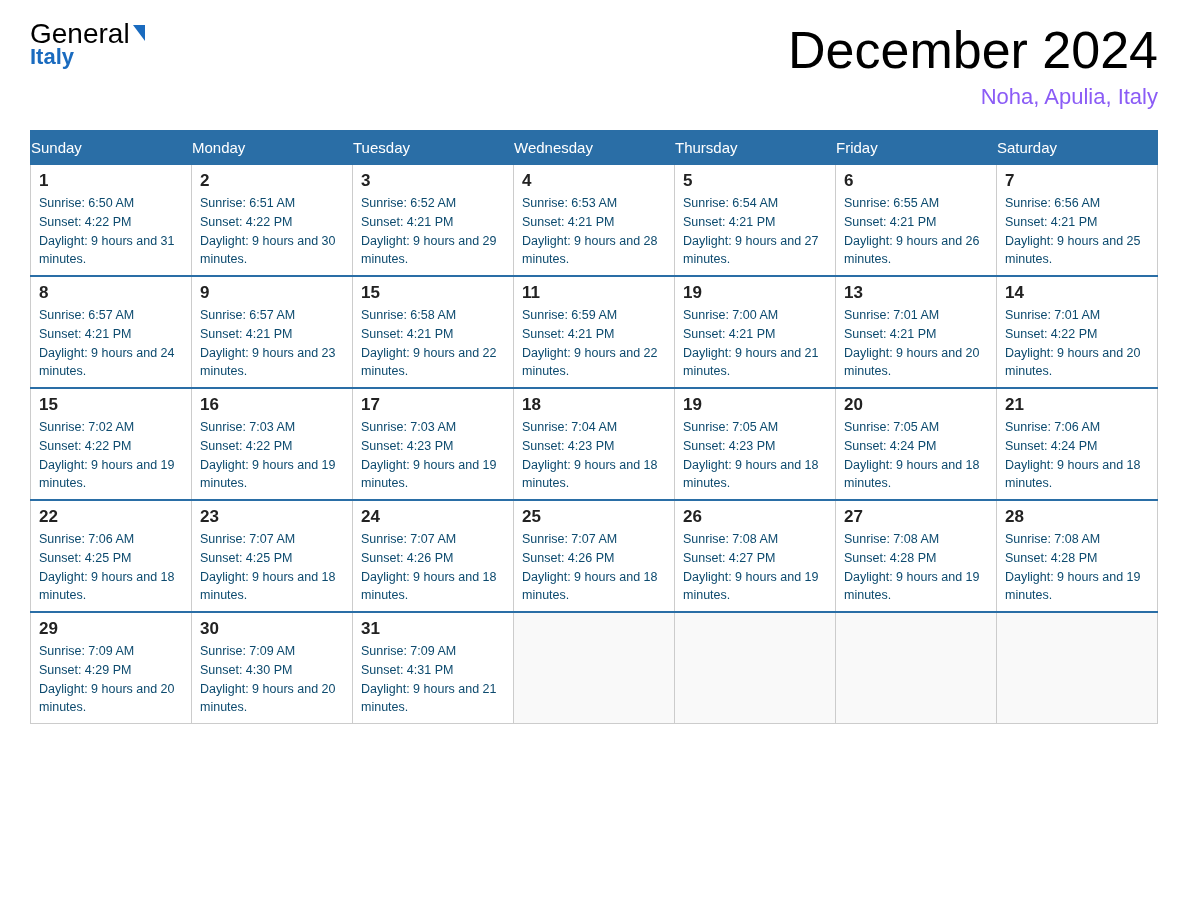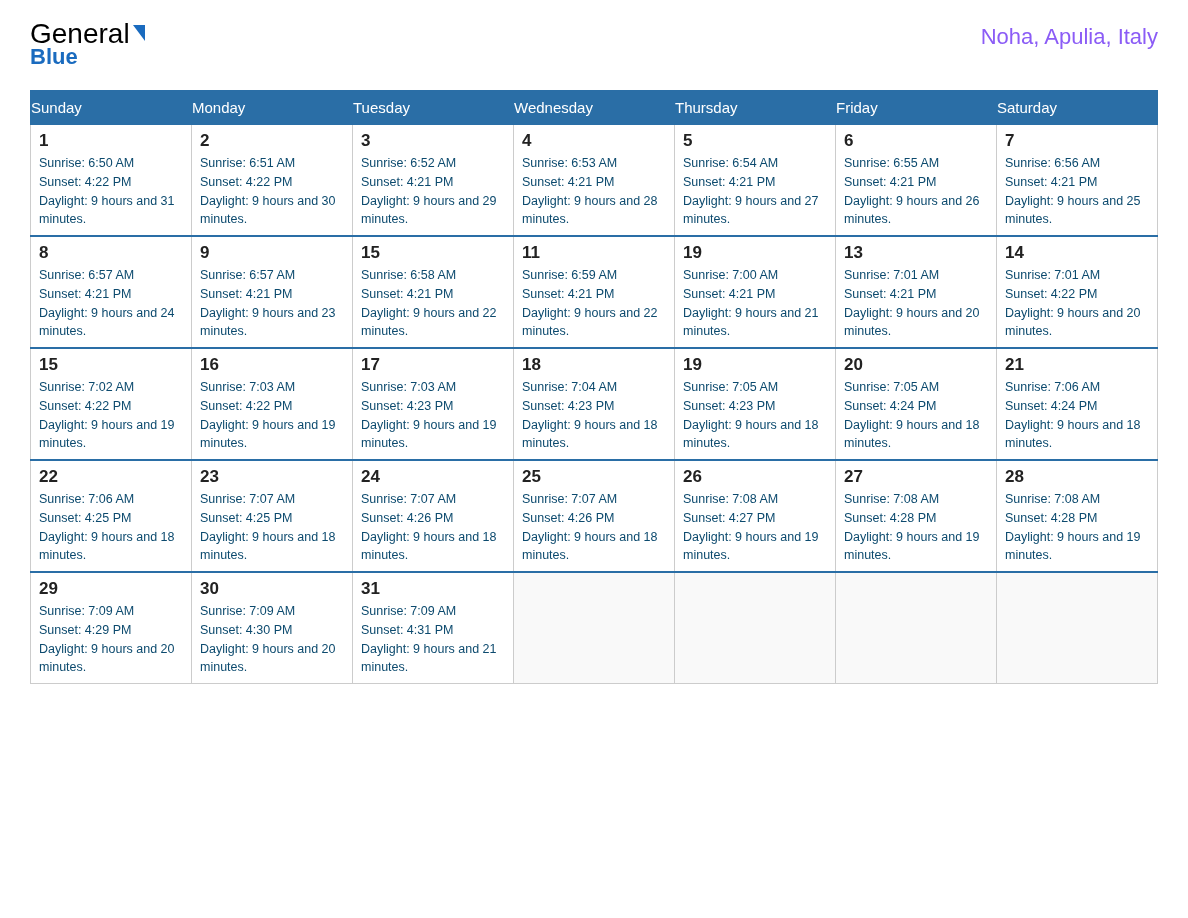--- a/index.html
+++ b/index.html
@@ -89,23 +89,24 @@
   </style>
 </head>
 <body>
 
 <div class="header-section">
   <div class="logo-area">
     <div style="display:flex; align-items:center;">
       <span class="logo-text">General</span>
       <span style="display:inline-block;width:0;height:0;border-left:12px solid transparent;border-right:0;border-top:16px solid #1a6bbf;margin-left:3px;margin-bottom:2px;"></span>
     </div>
-    <div class="logo-sub">Blue</div>
+    <div class="logo-sub">Italy</div>
   </div>
   <div class="title-area">
+    <div class="calendar-title">December 2024</div>
     <div class="calendar-subtitle">Noha, Apulia, Italy</div>
   </div>
 </div>
 
 <table class="calendar-table">
   <thead>
     <tr>
       <th>Sunday</th>
       <th>Monday</th>
       <th>Tuesday</th>

